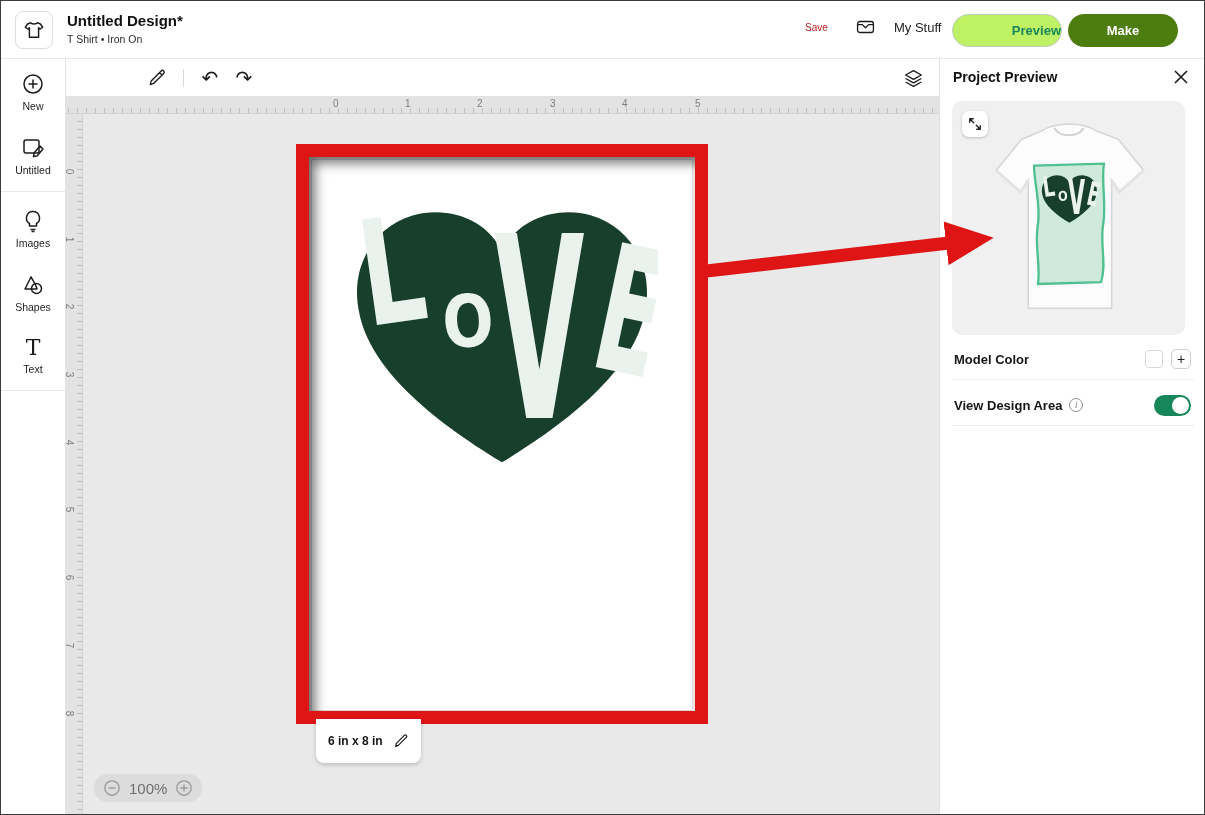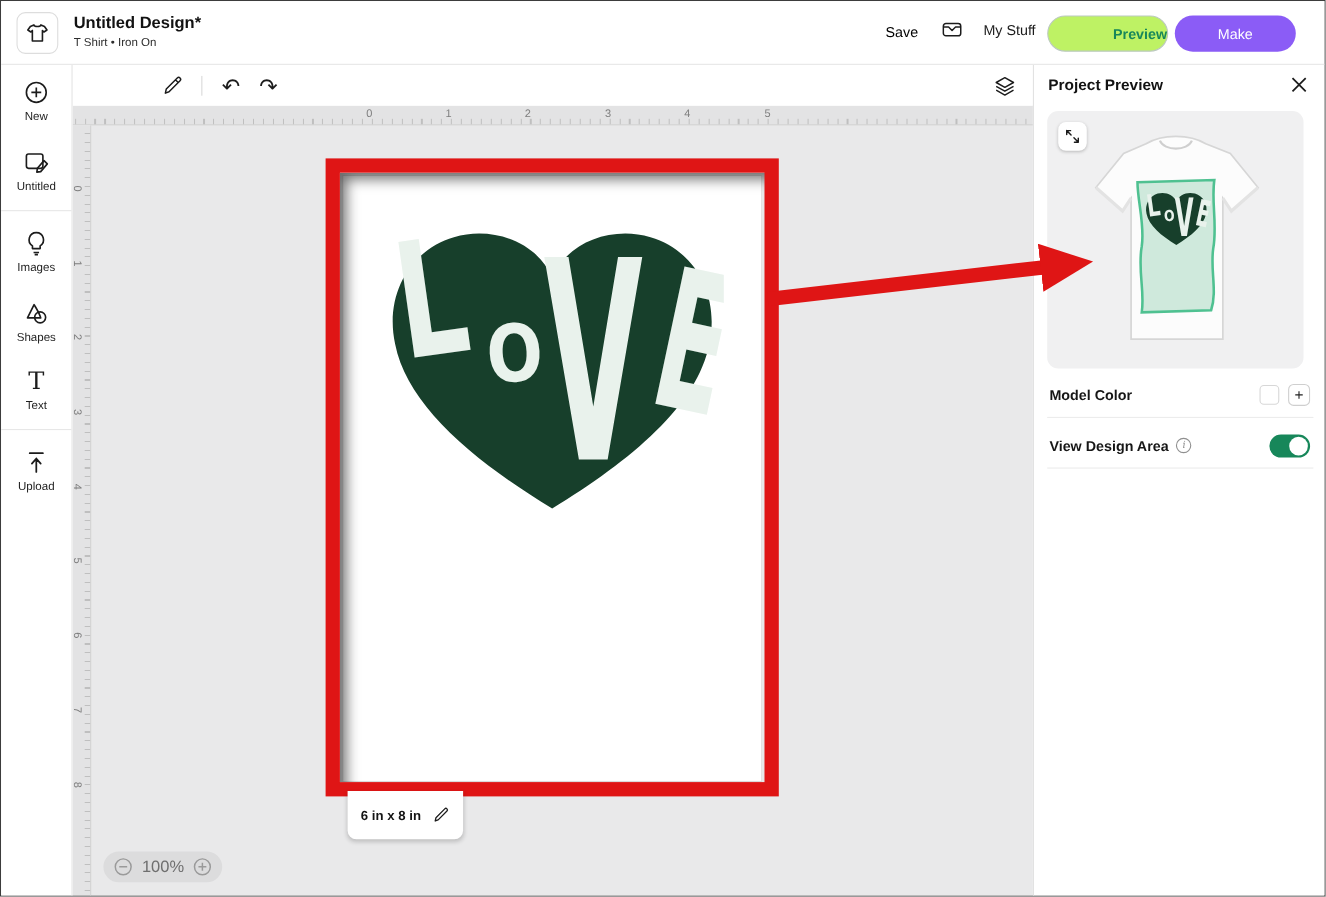--- a/index.html
+++ b/index.html
@@ -10,30 +10,30 @@
 
   
   .header{ position:absolute; left:0; top:0; width:1205px; height:58px;
            background:#fff; border-bottom:1px solid #e7e7e7; z-index:10; }
   .logo-btn{ position:absolute; left:14px; top:10px; width:38px; height:38px;
              border:1px solid #ddd; border-radius:8px; background:#fff;
              display:flex; align-items:center; justify-content:center; }
   .proj-title{ position:absolute; left:66px; top:11px; font-size:15px;
                font-weight:700; color:#121212; }
   .proj-sub{ position:absolute; left:66px; top:32px; font-size:10.5px; color:#2d2d2d; }
-  .hdr-save{ position:absolute; left:804px; top:21px; font-size:13px; color:#000000; cursor:pointer;}
+  .hdr-save{ position:absolute; left:804px; top:21px; font-size:10px; color:#b91c1c; cursor:pointer;}
   .hdr-mystuff{ position:absolute; left:855px; top:18px; display:flex; gap:19px;
                 align-items:center; font-size:13px; color:#1c1c1c; cursor:pointer;}
   .btn-preview{ position:absolute; left:951px; top:13px; width:110px; height:33px;
                 border:1px solid #bcc9c0; border-radius:17px; background:#bef264;
                 color:#17875a; font-size:13px; font-weight:700; text-align:right;
                 line-height:31px; cursor:pointer;}
   .btn-make{ position:absolute; left:1067px; top:13px; width:110px; height:33px;
-             border:none; border-radius:17px; background:#8b5cf6; color:#fff;
-             font-size:13px; font-weight:400; text-align:center; line-height:33px; cursor:pointer;}
+             border:none; border-radius:17px; background:#4d7c0f; color:#fff;
+             font-size:13px; font-weight:700; text-align:center; line-height:33px; cursor:pointer;}
 
   
   .sidebar{ position:absolute; left:0; top:58px; width:65px; height:757px;
             background:#fff; border-right:1px solid #e4e4e4; z-index:9; }
   .side-item{ width:100%; padding:13px 0 11px; display:flex; flex-direction:column;
               align-items:center; gap:4px; cursor:pointer; }
   .side-item .lbl{ font-size:10.5px; color:#1e1e1e; }
   .side-div{ height:1px; background:#e7e7e7; margin:4px 0; }
   .t-serif{ font-family:"DejaVu Serif","Liberation Serif",serif; font-size:22px; color:#1c1c1c; line-height:22px;}
 
@@ -188,26 +188,20 @@
       <span class="lbl">Shapes</span>
     </div>
 
     <div class="side-item">
       <span class="t-serif">T</span>
       <span class="lbl">Text</span>
     </div>
 
     <div class="side-div"></div>
 
-    <div class="side-item">
-      <svg class="ic" width="24" height="24" viewBox="0 0 24 24" fill="none" stroke="#1c1c1c" stroke-width="1.6" stroke-linecap="round" stroke-linejoin="round">
-        <path d="M6,4 H18 M12,9 V21 M12,9 L8,13.5 M12,9 L16,13.5"></path>
-      </svg>
-      <span class="lbl">Upload</span>
-    </div>
   </div>
 
   <div class="toolbar">
     <div class="tb-ico" style="left:78px">
       <svg class="ic" width="20" height="20" viewBox="0 0 24 24" fill="none" stroke="#1c1c1c" stroke-width="1.6" stroke-linejoin="round">
         <path d="M4,20 L5,15.5 17,3.5 a2.1,2.1 0 0 1 3,3 L8,18.5 Z M15,5.5 l3,3"></path>
       </svg>
     </div>
     <div class="tb-sep"></div>
     <div class="tb-ico" style="left:131px">

